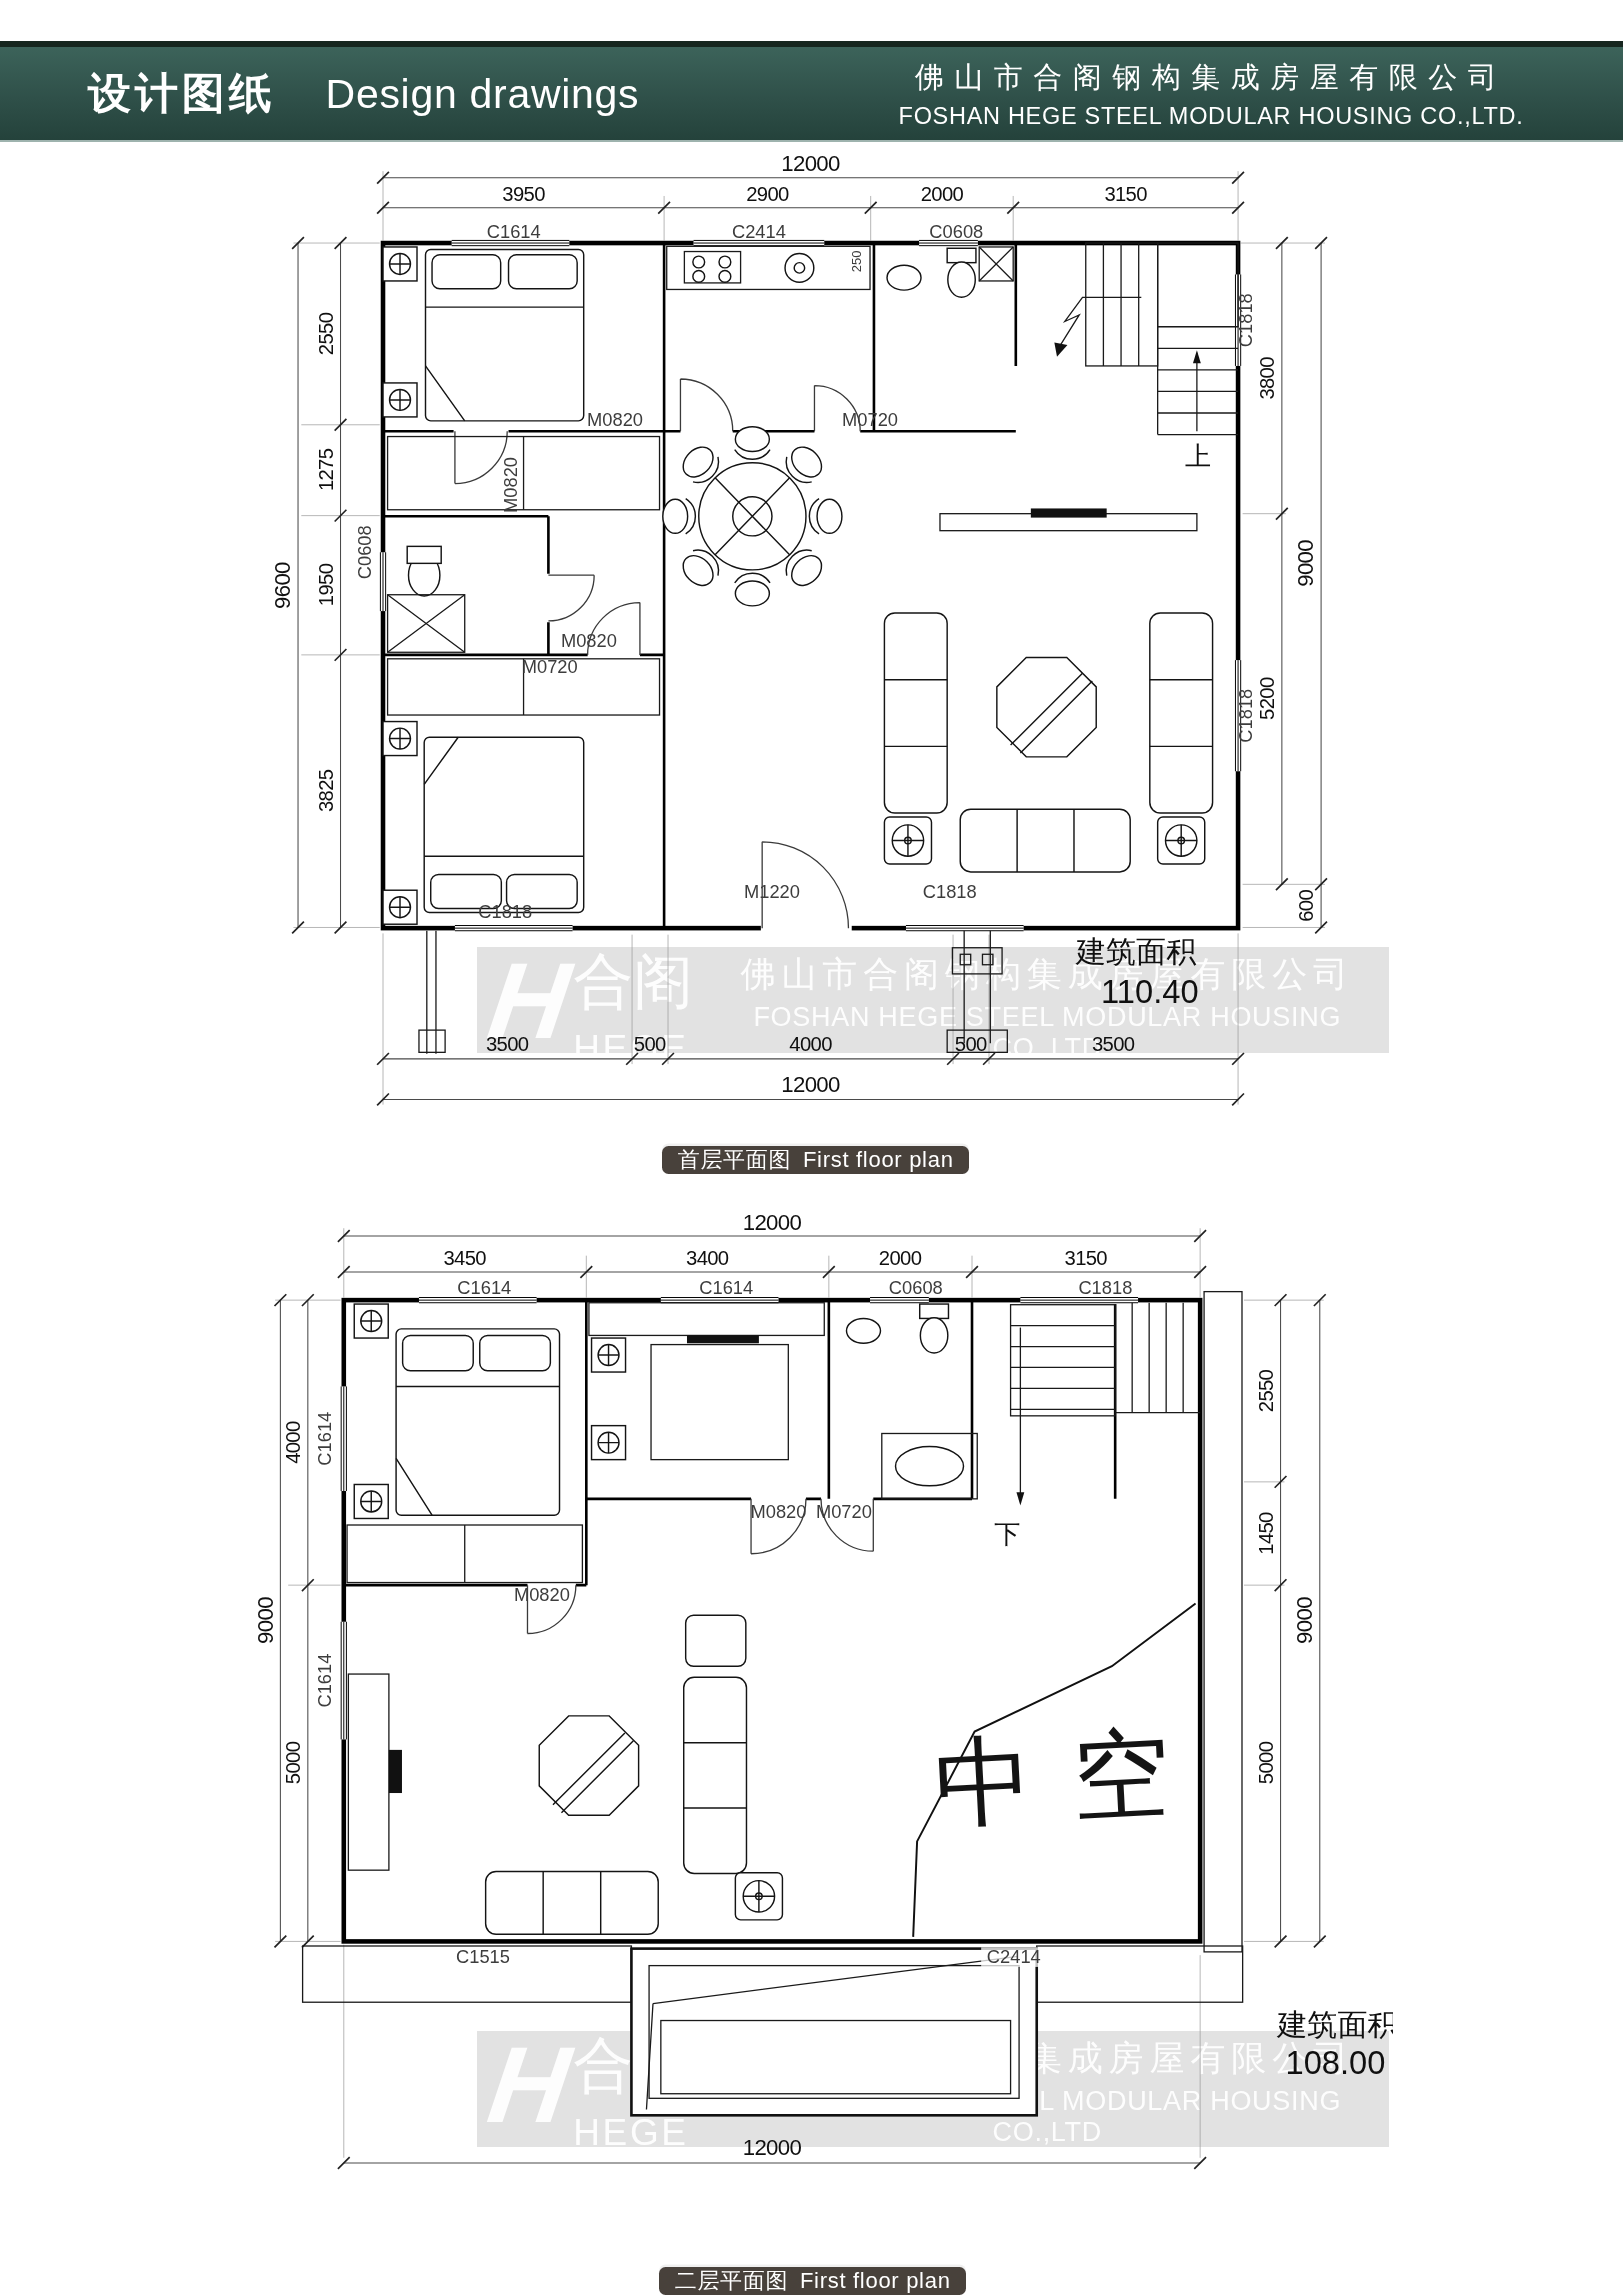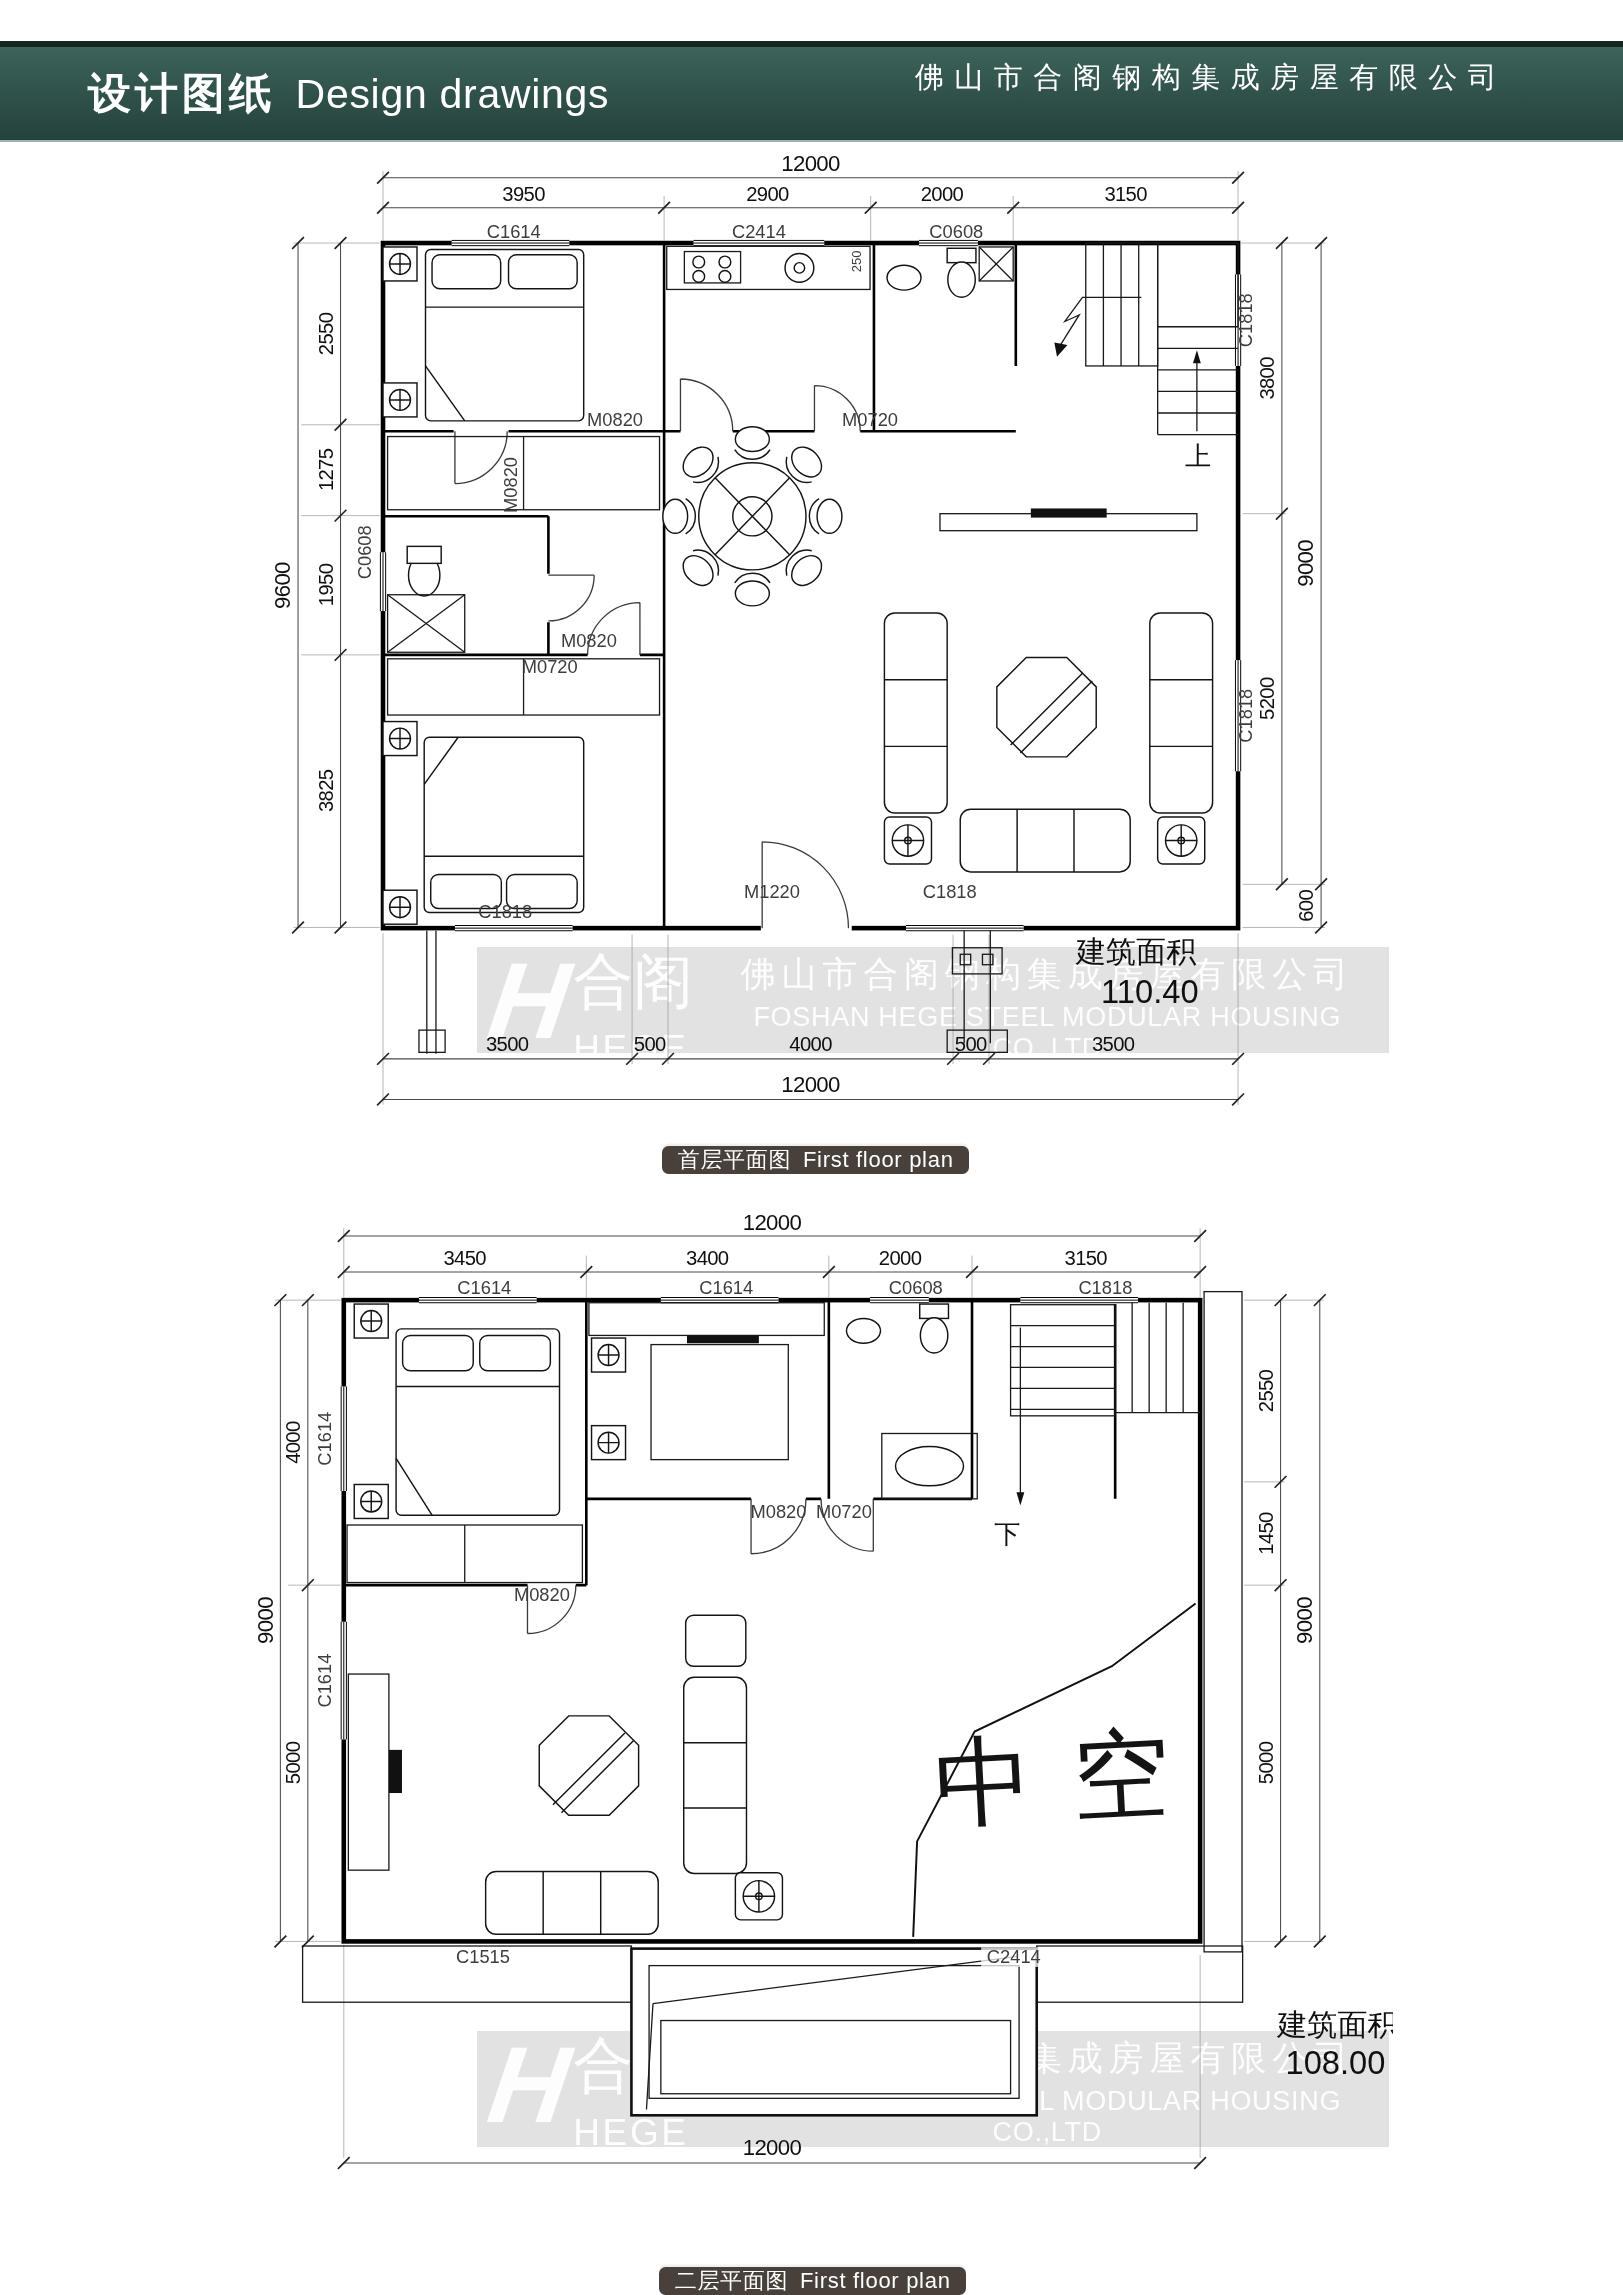--- a/index.html
+++ b/index.html
@@ -2,21 +2,21 @@
 <html style="font-size:10.5px"><head>
 <meta charset="utf-8">
 <style>
   html,body{margin:0;padding:0;background:#fff;}
   .page{position:relative;width:1623px;height:2295px;background:#fff;overflow:hidden;
         font-family:"Liberation Sans",sans-serif;}
   
   .hdr{position:absolute;left:0;top:41px;width:1623px;height:93px;
        background:linear-gradient(180deg,#3c635a 0%,#2f5049 55%,#24423b 100%);
        border-top:6.5px solid #16261f;box-shadow:0 2px 0 #9eb3ae;}
-  .hdr-left{position:absolute;left:88px;top:18.3px;display:flex;align-items:baseline;gap:20px;color:#fff;}
+  .hdr-left{position:absolute;left:88px;top:18.3px;display:flex;align-items:baseline;gap:50px;color:#fff;}
   .hdr-cn{font-size:43px;font-weight:bold;letter-spacing:3.9px;}
   .hdr-en{font-size:41px;font-weight:500;letter-spacing:0.7px;}
   .hdr-right{position:absolute;right:46px;top:10.5px;width:732px;text-align:center;color:#fff;}
   .co-cn{font-size:29px;letter-spacing:10.5px;font-weight:500;}
   .co-en{font-size:23.5px;letter-spacing:0.7px;margin-top:5.2px;font-weight:400;}
   
   .wm{position:absolute;left:477px;width:912px;background:#e2e2e2;z-index:1;}
   .wm1{top:947px;height:106px;}
   .wm2{top:2031px;height:116px;}
   .wm-logo{position:absolute;left:11.8px;top:5.2px;display:flex;color:#fff;}
@@ -58,20 +58,21 @@
 
 <div class="page">
 
   <div class="hdr">
     <div class="hdr-left">
       <span class="hdr-cn">设计图纸</span>
       <span class="hdr-en">Design drawings</span>
     </div>
     <div class="hdr-right">
       <div class="co-cn">佛山市合阁钢构集成房屋有限公司</div>
+      <div class="co-en">FOSHAN HEGE STEEL MODULAR HOUSING CO.,LTD.</div>
     </div>
   </div>
 
   <div class="wm wm1">
     <div class="wm-logo">
       <span class="wm-h">H</span>
       <span class="wm-lg-col">
         <div class="wm-cn">合阁</div>
         <div class="wm-en">HEGE</div>
       </span>

